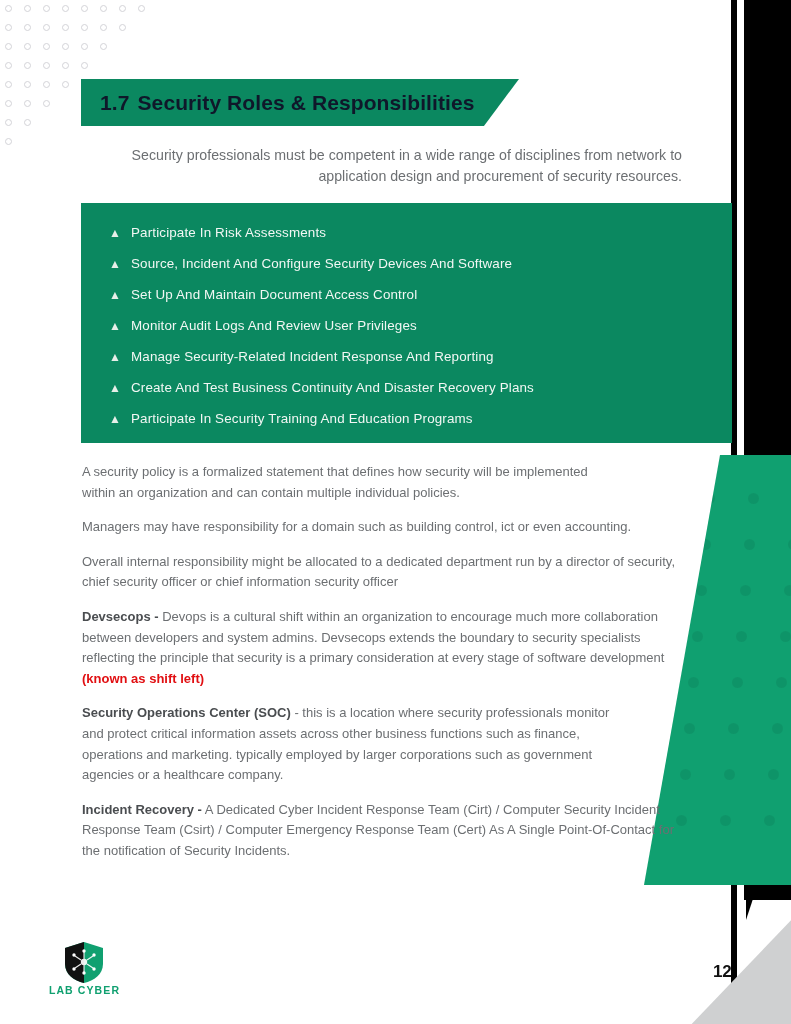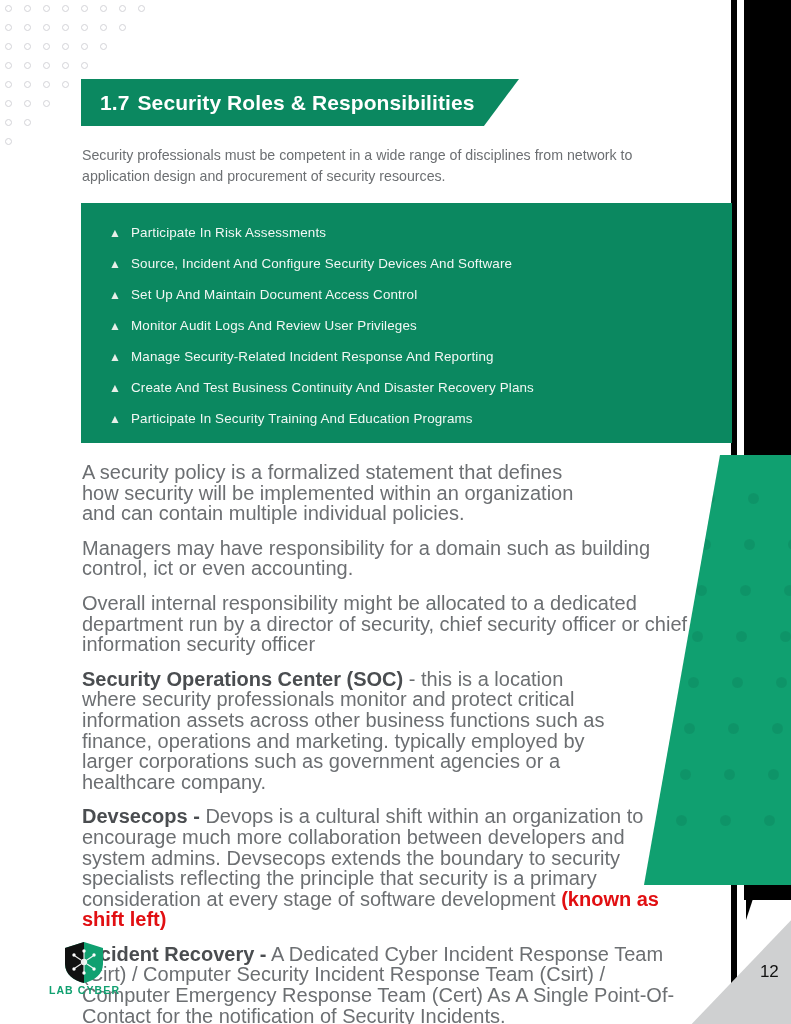--- a/index.html
+++ b/index.html
@@ -84,59 +84,60 @@
     position: absolute;
     left: 600px;
     top: 880px;
     width: 191px;
     height: 144px;
     background: #cfd0d1;
     clip-path: polygon(48% 100%, 100% 28%, 100% 100%);
   }
   .page-number {
     position: absolute;
-    left: 760px;
+    left: 713px;
     top: 962px;
     font-size: 17px;
-    font-weight: normal;
+    font-weight: bold;
     color: #111111;
     letter-spacing: -0.2px;
   }
 
   
   .banner {
     position: absolute;
     left: 81px;
     top: 79px;
     height: 47px;
     width: 438px;
     background: #0b8860;
     clip-path: polygon(0 0, 100% 0, 92% 100%, 0 100%);
     display: flex;
     align-items: center;
   }
   .banner-text {
-    color: #ffffff;
+    color: #0f172a;
     font-size: 21px;
     font-weight: bold;
     letter-spacing: 0.1px;
     padding-left: 19px;
     white-space: nowrap;
   }
   .banner-num { margin-right: 8px; }
 
   
   .intro {
     position: absolute;
     left: 82px;
     top: 145px;
     width: 600px;
     font-size: 14.2px;
     line-height: 21px;
     color: #6c6f72;
+    text-align: right;
   }
 
   
   .list-box {
     position: absolute;
     left: 81px;
     top: 203px;
     width: 651px;
     height: 240px;
     background: #0b8860;
@@ -166,21 +167,21 @@
   }
 
   
   .body-block {
     position: absolute;
     left: 82px;
     top: 462px;
     width: 610px;
   }
   .para {
-    font-size: 20px;
+    font-size: 13px;
     line-height: 20.6px;
     color: #6c6f72;
     margin: 0 0 14px 0;
   }
   .para.narrow { width: 515px; }
   .para.mid    { width: 540px; }
   .para b {
     color: #4a4d50;
     font-weight: bold;
   }
@@ -328,25 +329,25 @@
       <div class="list-item">
         <span class="bullet-icon">▲</span>
         <span class="list-label">Participate In Security Training And Education Programs</span>
       </div>
     </div>
 
   <div class="body-block">
     <p class="para narrow">A security policy is a formalized statement that defines how security will be implemented within an organization and can contain multiple individual policies.</p>
     <p class="para">Managers may have responsibility for a domain such as building control, ict or even accounting.</p>
     <p class="para">Overall internal responsibility might be allocated to a dedicated department run by a director of security, chief security officer or chief information security officer</p>
+    <p class="para">
+      <b>Devsecops -</b><span> Devops is a cultural shift within an organization to encourage much more collaboration between developers and system admins. Devsecops extends the boundary to security specialists reflecting the principle that security is a primary consideration at every stage of software development </span><span class="red-note">(known as shift left)</span>
+    </p>
     <p class="para mid">
       <b>Security Operations Center (SOC)</b><span> - this is a location where security professionals monitor and protect critical information assets across other business functions such as finance, operations and marketing. typically employed by larger corporations such as government agencies or a healthcare company.</span>
-    </p>
-    <p class="para">
-      <b>Devsecops -</b><span> Devops is a cultural shift within an organization to encourage much more collaboration between developers and system admins. Devsecops extends the boundary to security specialists reflecting the principle that security is a primary consideration at every stage of software development </span><span class="red-note">(known as shift left)</span>
     </p>
     <p class="para">
       <b>Incident Recovery -</b><span> A Dedicated Cyber Incident Response Team (Cirt) / Computer Security Incident Response Team (Csirt) / Computer Emergency Response Team (Cert) As  A Single Point-Of-Contact for the notification of Security Incidents.</span>
     </p>
   </div>
 
   <div class="page-number">12</div>
 
   <div class="logo">
     <svg class="logo-shield" viewBox="0 0 42 43">

